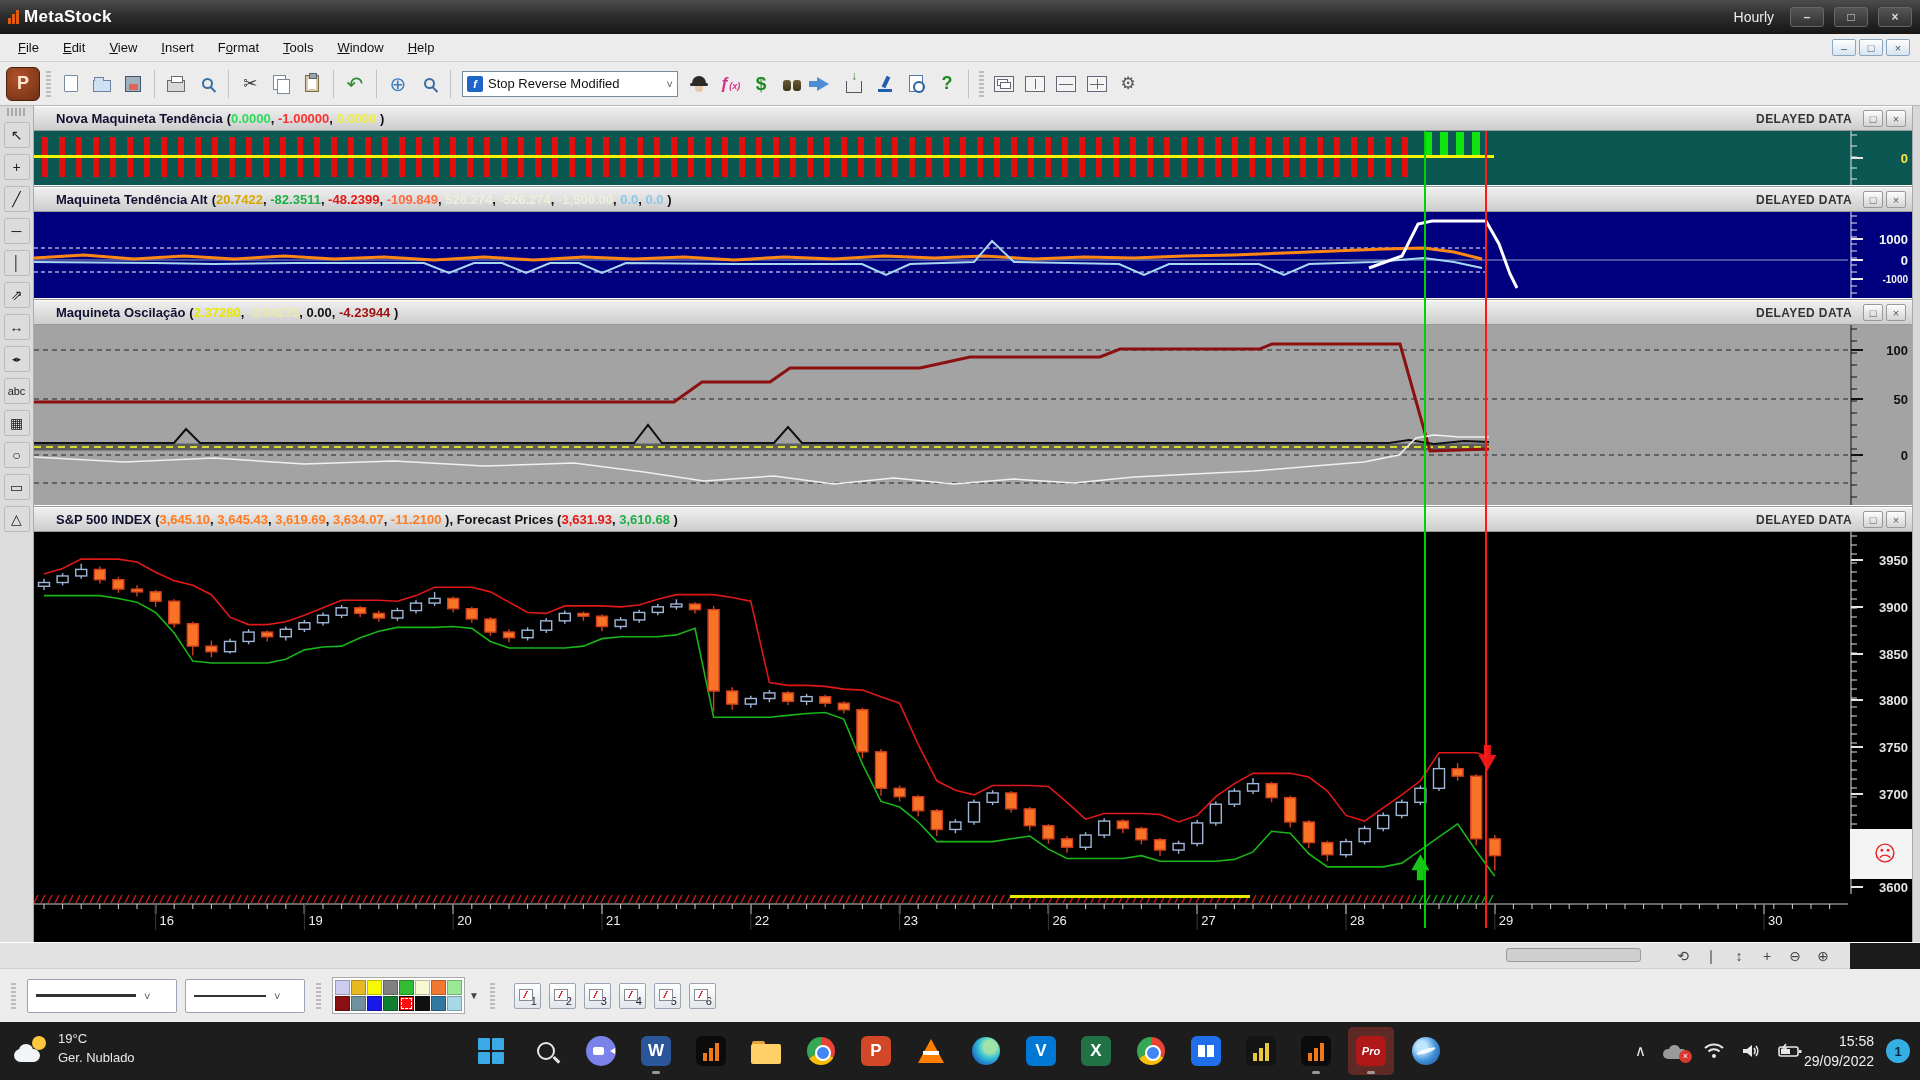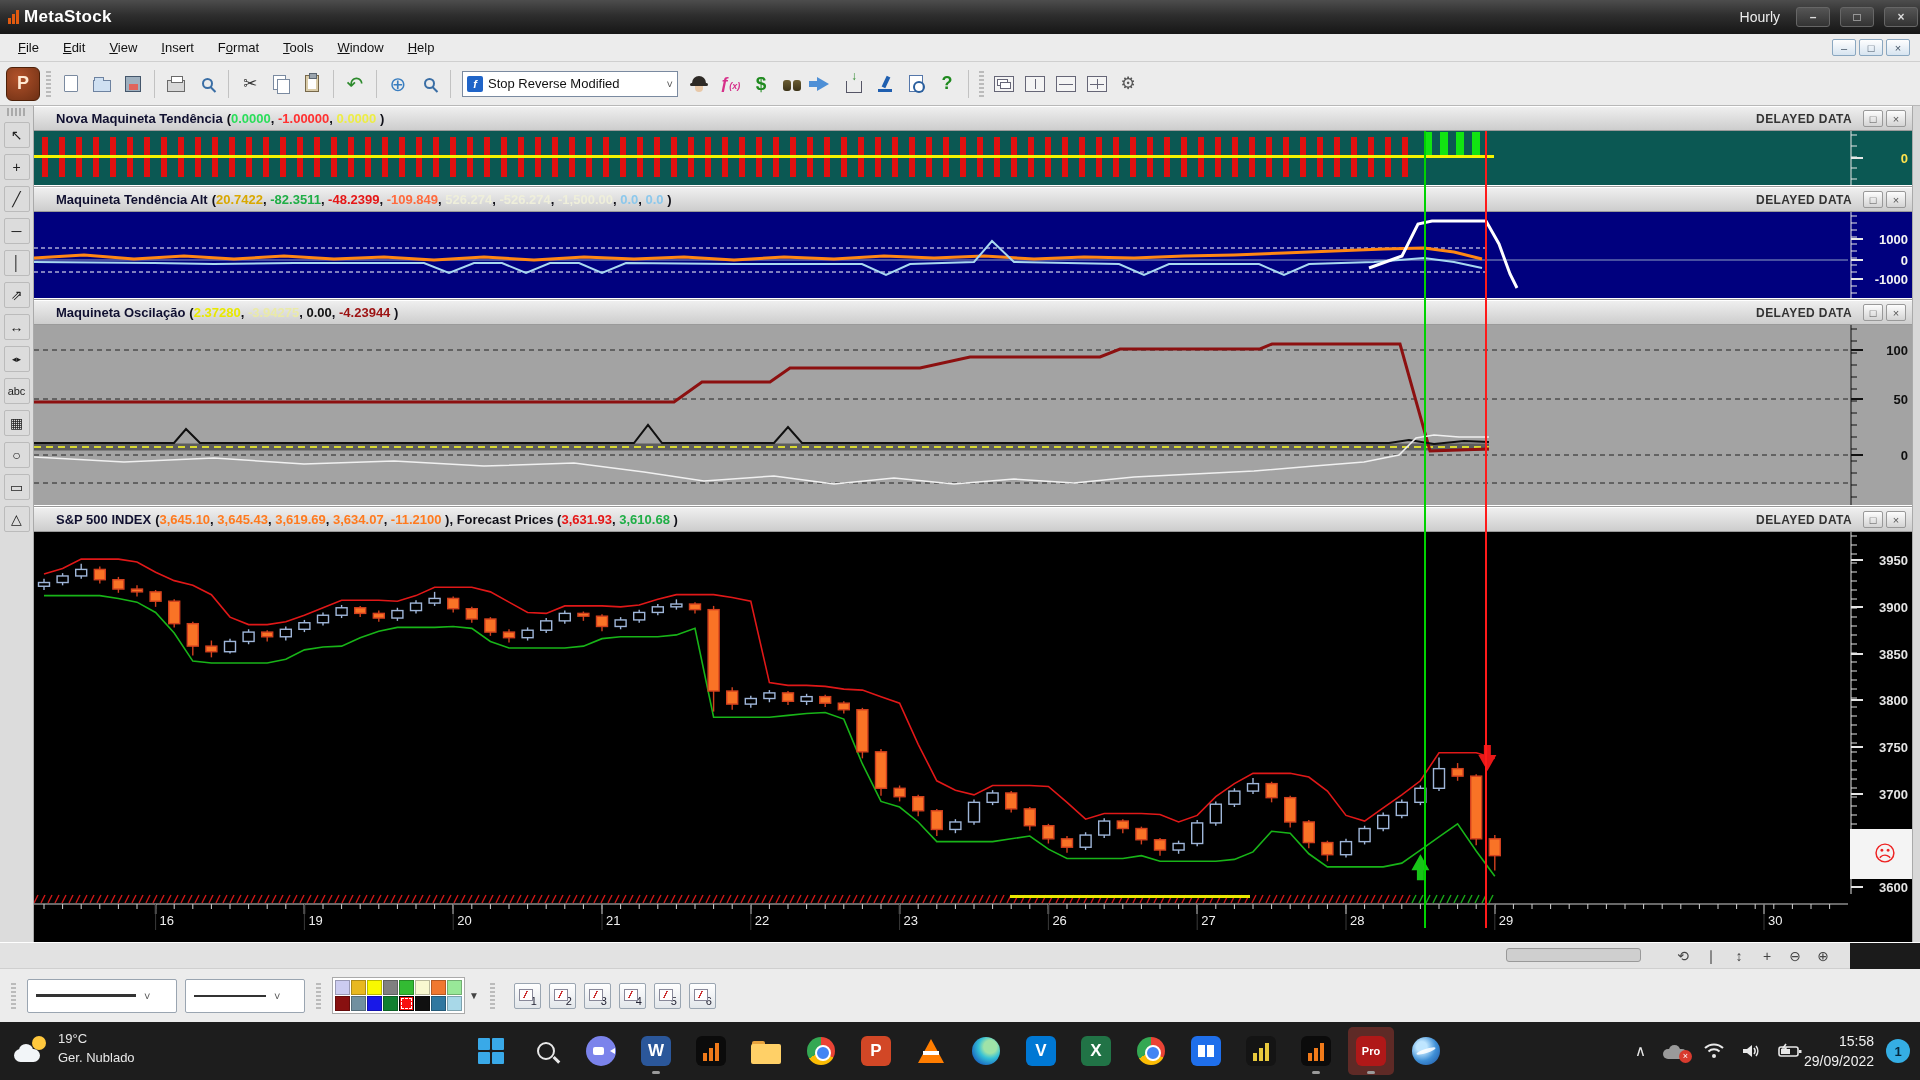--- a/index.html
+++ b/index.html
@@ -8,21 +8,21 @@
   .screen { position:relative; width:1920px; height:1080px; background:#ececec; }
 
   
   .titlebar { height:34px; background:linear-gradient(#4d4d4d,#2e2e2e 45%,#161616);
               display:flex; align-items:center; color:#fff; position:relative; }
   .tb-left { display:flex; align-items:center; gap:5px; padding-left:8px; width:300px; }
   .logo-bars { display:flex; align-items:flex-end; gap:1px; height:14px; }
   .logo-bars i { display:block; width:3px; background:#e05a10; }
   .logo-text { font-size:17px; font-weight:bold; letter-spacing:.3px; }
   .tb-title { position:absolute; left:0; right:0; text-align:center; font-size:14px; color:#f2f2f2; pointer-events:none; }
-  .tb-right { margin-left:auto; display:flex; align-items:center; gap:10px; padding-right:2px; z-index:2; }
+  .tb-right { margin-left:auto; display:flex; align-items:center; gap:10px; padding-right:8px; z-index:2; }
   .tb-period { font-size:14px; color:#eee; margin-right:6px; }
   .winbtn { width:34px; height:20px; background:linear-gradient(#555,#333); border:1px solid #666;
             border-radius:3px; color:#ddd; font-size:12px; display:flex; align-items:center;
             justify-content:center; font-weight:bold; }
 
   
   .menubar { height:28px; background:#ececec; display:flex; align-items:center;
              border-bottom:1px solid #cfcfcf; padding-left:6px; }
   .menu-item { font-size:13px; color:#111; padding:4px 12px; }
   .menu-item u { text-decoration:underline; }
@@ -499,21 +499,21 @@
               <line x1="1" y1="39" x2="7" y2="39" stroke="#e8e8e8" stroke-width="1"></line>
               <line x1="1" y1="46" x2="7" y2="46" stroke="#e8e8e8" stroke-width="1"></line>
               <line x1="1" y1="53" x2="7" y2="53" stroke="#e8e8e8" stroke-width="1"></line>
               <line x1="1" y1="60" x2="7" y2="60" stroke="#e8e8e8" stroke-width="1"></line>
               <line x1="1" y1="67" x2="7" y2="67" stroke="#e8e8e8" stroke-width="1"></line>
               <line x1="1" y1="74" x2="7" y2="74" stroke="#e8e8e8" stroke-width="1"></line>
               <line x1="1" y1="81" x2="7" y2="81" stroke="#e8e8e8" stroke-width="1"></line>
               <line x1="1" y1="27" x2="13" y2="27" stroke="#e8e8e8" stroke-width="2"></line>
               <line x1="1" y1="48" x2="13" y2="48" stroke="#e8e8e8" stroke-width="2"></line>
               <line x1="1" y1="67" x2="13" y2="67" stroke="#e8e8e8" stroke-width="2"></line>
-            </svg><span class="ylab" style="top: 27px; color: rgb(244, 244, 244); font-size: 13px;">1000</span><span class="ylab" style="top: 48px; color: rgb(244, 244, 244); font-size: 13px;">0</span><span class="ylab" style="top: 67px; color: rgb(244, 244, 244); font-size: 13px;">-1000</span></div>
+            </svg><span class="ylab" style="top: 27px; color: rgb(244, 244, 244); font-size: 13px;">1000</span><span class="ylab" style="top: 48px; color: rgb(244, 244, 244); font-size: 13px;">0</span><span class="ylab" style="top: 67px; color: rgb(244, 244, 244); font-size: 10px;">-1000</span></div>
         </div>
       <div class="sep2"></div>
 
       <div class="phead">
         <span class="ptitle">Maquineta Oscilação</span>
         <span class="pvals" id="p3-vals"><span> (</span><span style="color: rgb(232, 232, 0);">2.37280</span><span>, </span><span style="color: rgb(234, 234, 168);">-3.94275</span><span>, </span><span style="color: rgb(16, 16, 16); text-align: right;">0.00</span><span>, </span><span style="color: rgb(156, 18, 18);">-4.23944</span><span> )</span></span>
         <span class="delayed">DELAYED DATA</span>
         <span class="phbtn">□</span>
         <span class="phbtn">×</span>
       </div>
@@ -1264,21 +1264,21 @@
           </div>
         </div>
         <div class="tk-cell">
           <div class="tkic k-ms">
             <i style="height: 8px;"></i>
             <i style="height: 13px;"></i>
             <i style="height: 18px;"></i>
           </div>
           <div class="pill"></div>
         </div>
-        <div class="tk-cell" style="background: rgba(176, 60, 50, 0.45);">
+        <div class="tk-cell" style="background: rgba(176, 60, 50, 0.45); font-style: italic;">
           <div class="tkic" style="background: rgb(176, 24, 24); font-size: 11px;">Pro</div>
           <div class="pill"></div>
         </div>
         <div class="tk-cell">
           <div class="k-sphere"></div>
         </div>
       </div>
     <div class="tk-tray">
       <span class="trayic">∧</span>
       <span class="trayic">

